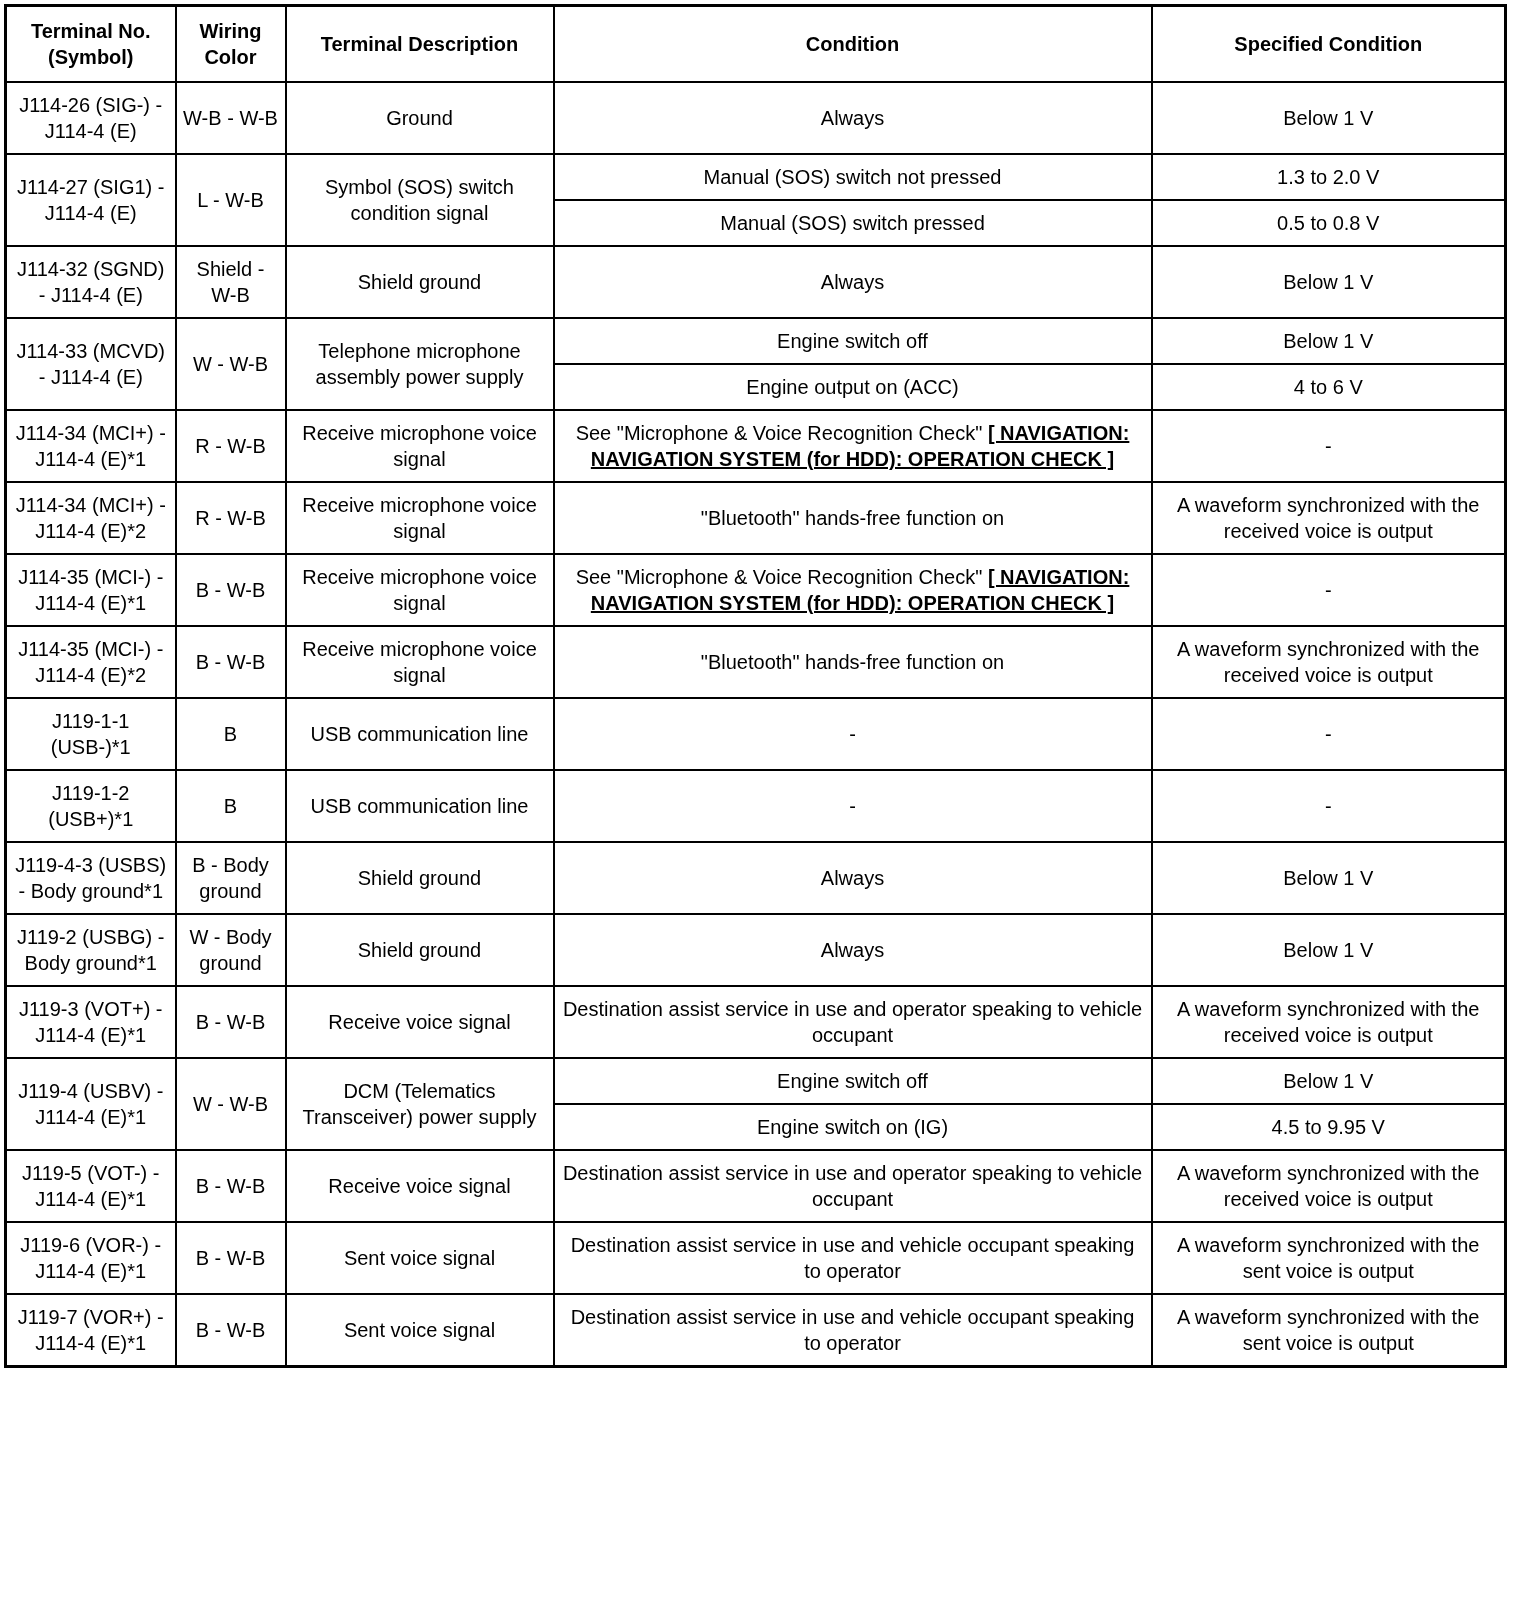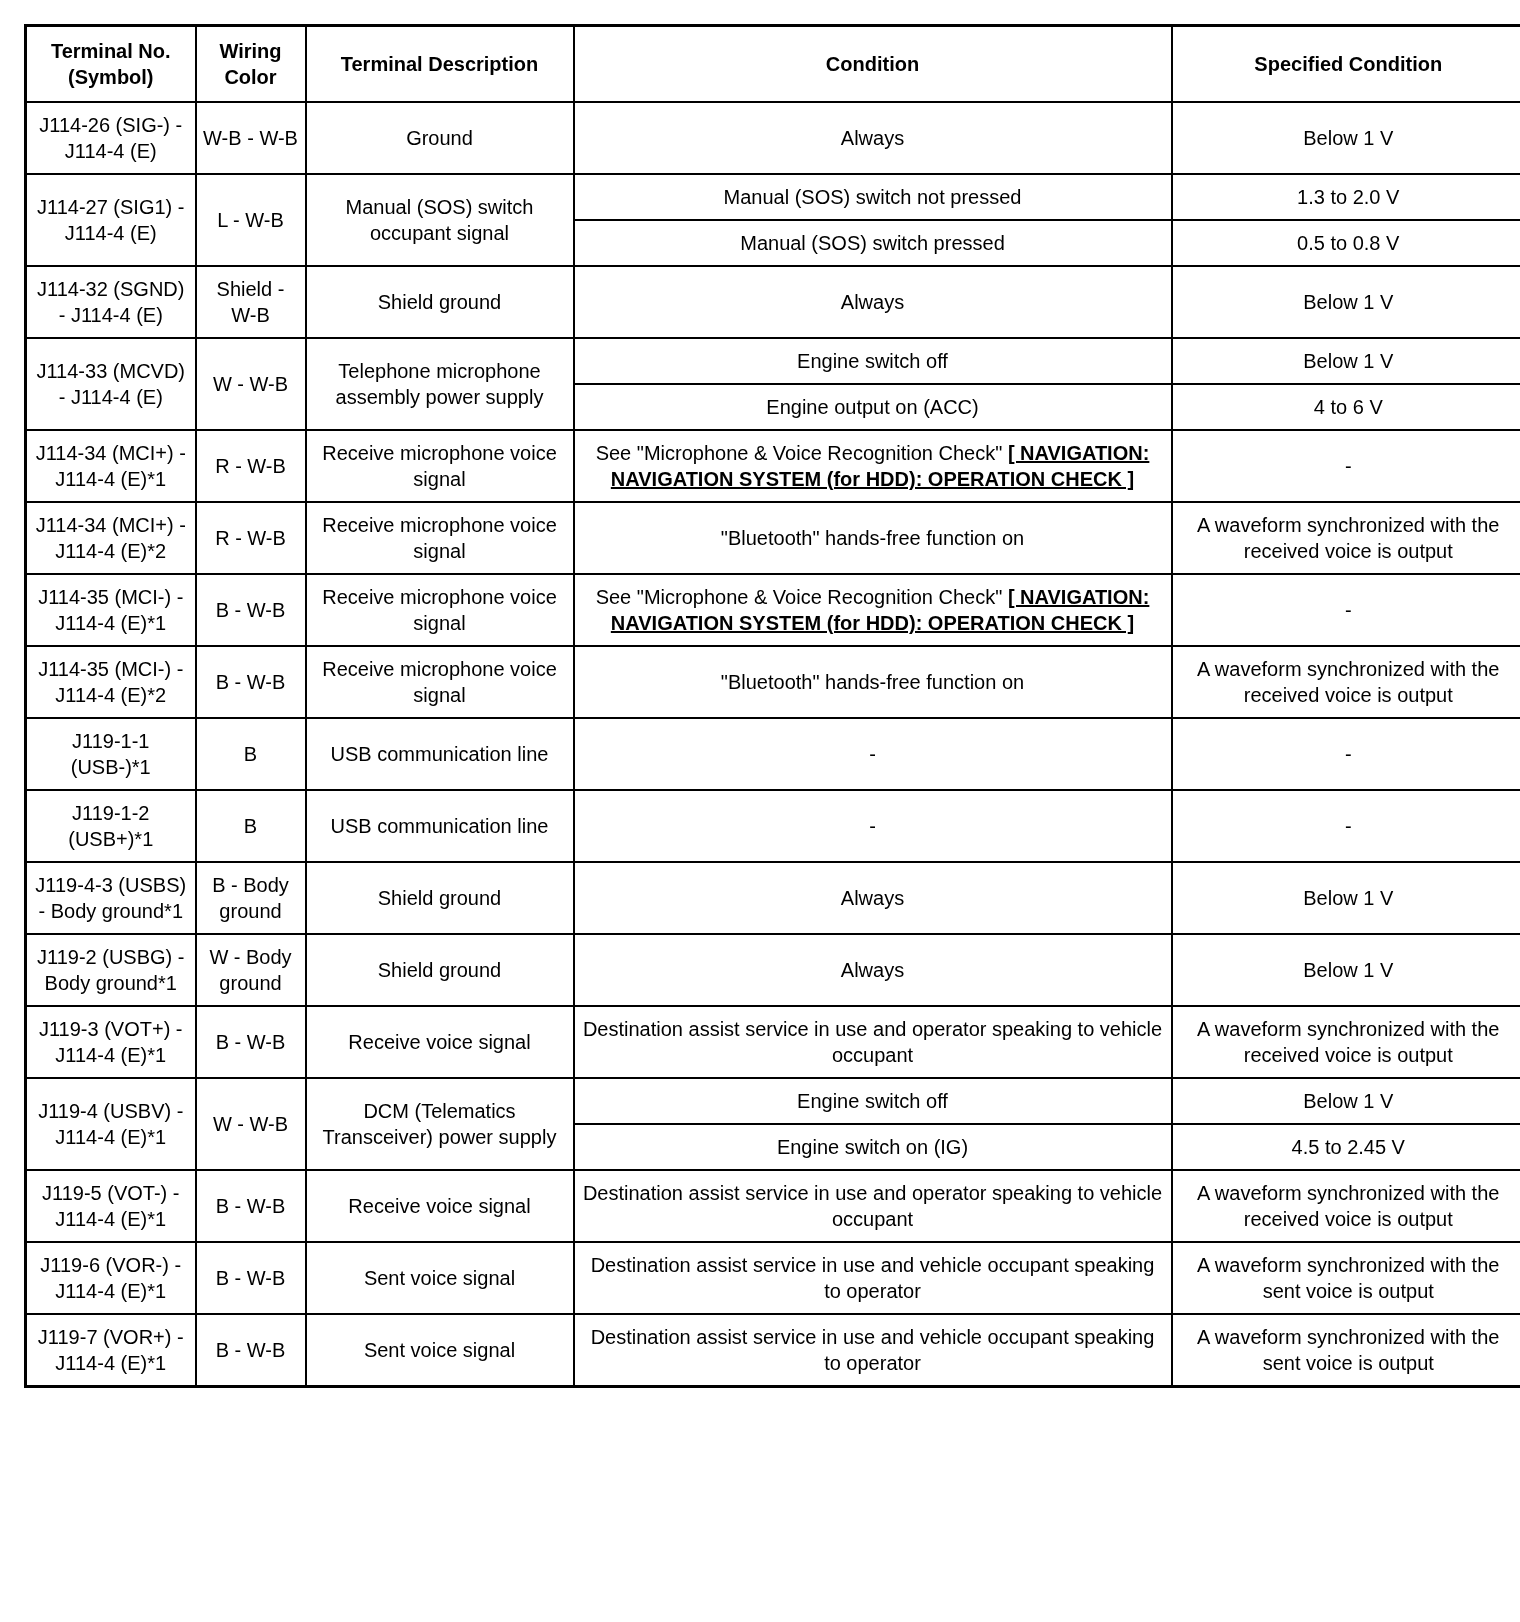--- a/index.html
+++ b/index.html
@@ -4,21 +4,21 @@
 <style>
   * { box-sizing: border-box; }
   html, body {
     margin: 0;
     padding: 0;
     background: #ffffff;
     color: #000000;
     font-family: "Liberation Sans", "DejaVu Sans", sans-serif;
   }
   .page {
-    padding: 24px;
+    padding: 4px;
   }
   table.spec-table {
     border-collapse: collapse;
     width: 1500px;
     table-layout: fixed;
     border: 3px solid #000;
   }
   .spec-table th, .spec-table td {
     border: 2px solid #000;
     text-align: center;
@@ -61,21 +61,21 @@
         <td>J114-26 (SIG-) - J114-4 (E)</td>
         <td>W-B - W-B</td>
         <td>Ground</td>
         <td>Always</td>
         <td>Below 1 V</td>
       </tr>
 
       <tr>
         <td rowspan="2">J114-27 (SIG1) - J114-4 (E)</td>
         <td rowspan="2">L - W-B</td>
-        <td rowspan="2">Manual (SOS) switch occupant signal</td>
+        <td rowspan="2">Symbol (SOS) switch condition signal</td>
         <td>Manual (SOS) switch not pressed</td>
         <td>1.3 to 2.0 V</td>
       </tr>
       <tr>
         <td>Manual (SOS) switch pressed</td>
         <td>0.5 to 0.8 V</td>
       </tr>
 
       <tr>
         <td>J114-32 (SGND) - J114-4 (E)</td>
@@ -175,21 +175,21 @@
 
       <tr>
         <td rowspan="2">J119-4 (USBV) - J114-4 (E)*1</td>
         <td rowspan="2">W - W-B</td>
         <td rowspan="2">DCM (Telematics Transceiver) power supply</td>
         <td>Engine switch off</td>
         <td>Below 1 V</td>
       </tr>
       <tr>
         <td>Engine switch on (IG)</td>
-        <td>4.5 to 2.45 V</td>
+        <td>4.5 to 9.95 V</td>
       </tr>
 
       <tr>
         <td>J119-5 (VOT-) - J114-4 (E)*1</td>
         <td>B - W-B</td>
         <td>Receive voice signal</td>
         <td>Destination assist service in use and operator speaking to vehicle occupant</td>
         <td>A waveform synchronized with the received voice is output</td>
       </tr>
 

